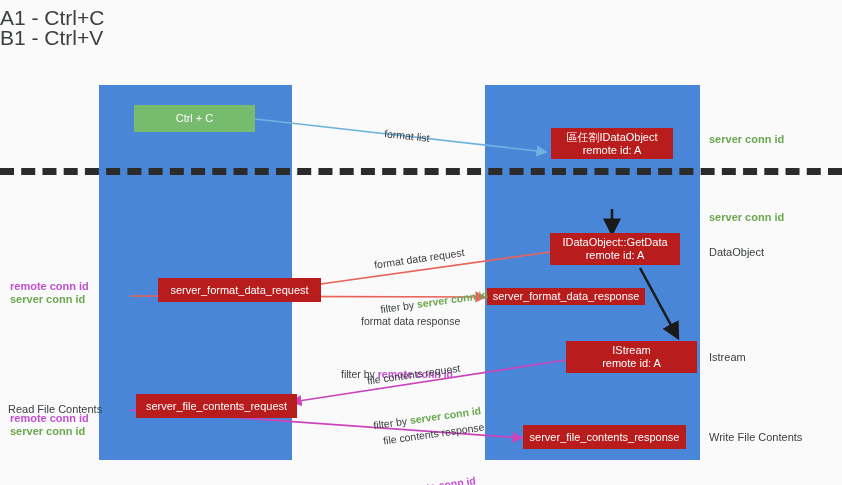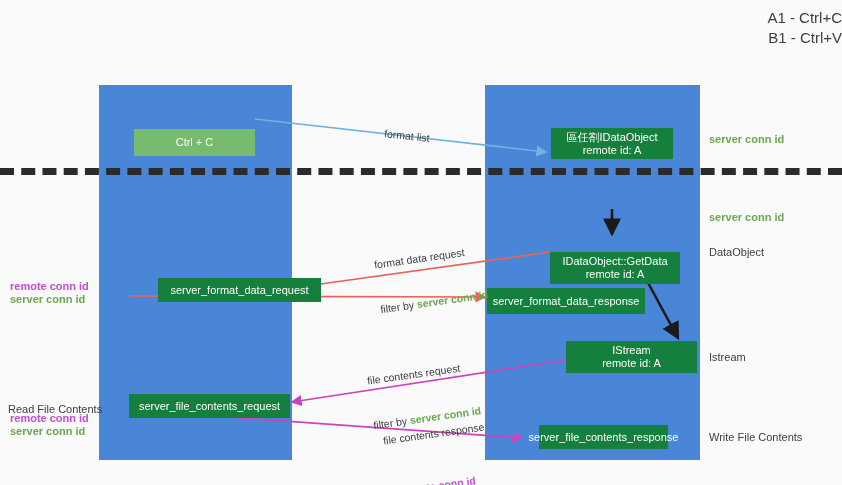--- a/index.html
+++ b/index.html
@@ -13,22 +13,22 @@
     height: 485px;
     background: #fafafa;
     font-family: "Liberation Sans", sans-serif;
     overflow: hidden;
   }
   .title {
     position: absolute;
     left: 0;
     top: 8px;
     width: 842px;
-    text-align: right;
-    font-size: 15px;
+    text-align: left;
+    font-size: 21px;
     color: #3c4043;
     line-height: 20px;
     white-space: pre;
   }
   .col-head {
     position: absolute;
     text-align: center;
     font-size: 11.5px;
     color: #5f6368;
     line-height: 13px;
@@ -44,22 +44,22 @@
     display: flex;
     flex-direction: column;
     align-items: center;
     justify-content: center;
     color: #ffffff;
     font-size: 11px;
     line-height: 13px;
     text-align: center;
     white-space: pre;
   }
-  .box.orange { background: #15803d; }
-  .box.green  { background: #76bb6e; margin-top: 24px; }
+  .box.orange { background: #b91c1c; }
+  .box.green  { background: #76bb6e; }
   .divider {
     position: absolute;
     left: 0;
     top: 168px;
     width: 842px;
     height: 0;
     border-top: 7px dashed #2b2b2b;
   }
   svg.overlay {
     position: absolute;
@@ -144,55 +144,59 @@
   <div class="box green" style="left:134px; top:105px; width:121px; height:27px;">
     <span>Ctrl + C</span>
   </div>
 
   <div class="box orange" style="left:551px; top:128px; width:122px; height:31px;">
     <span>區任劄IDataObject</span>
     <span>remote id: A</span>
   </div>
 
 
-  <div class="box orange" style="left:550px; top:252px; width:130px; height:32px;">
+  <div class="box orange" style="left:550px; top:233px; width:130px; height:32px;">
     <span>IDataObject::GetData</span>
     <span>remote id: A</span>
   </div>
 
   <div class="box orange" style="left:566px; top:341px; width:131px; height:32px;">
     <span>IStream</span>
     <span>remote id: A</span>
   </div>
 
   <div class="box orange" style="left:129px; top:278px; width:163px; height:24px;margin-left:29px;">
     <span>server_format_data_request</span>
   </div>
 
-  <div class="box orange" style="left:487px; top:288px; width:158px; height:26px;align-items:center;">
+  <div class="box orange" style="left:487px; top:288px; width:158px; height:17px;align-items:center;">
     <span>server_format_data_response</span>
   </div>
 
-  <div class="box orange" style="left:129px; top:394px; width:161px; height:24px;">
+  <div class="box orange" style="left:136px; top:394px; width:161px; height:24px;">
     <span>server_file_contents_request</span>
   </div>
 
-  <div class="box orange" style="left:523px; top:425px; width:129px; height:24px;margin-left:16px;">
+  <div class="box orange" style="left:523px; top:425px; width:163px; height:24px;">
     <span>server_file_contents_response</span>
   </div>
 
   <div class="edge-label" style="left:375px; top:110px; transform:rotate(6deg); transform-origin:left top;">
     <span>format list</span>
   </div>
 
   <div class="edge-label" style="left:369px; top:228px; transform:rotate(-8deg); transform-origin:left top;">
     <div>format data request</div>
     <div><span>filter by </span><span class="em-green">server conn id</span></div>
   </div>
 
+  <div class="edge-label" style="left:361px; top:284px;">
+    <div>format data response</div>
+    <div style="margin-top:8px; margin-left:-20px;"><span>filter by </span><span class="em-purple">remote conn id</span></div>
+  </div>
 
   <div class="edge-label" style="left:362px; top:344px; transform:rotate(-8deg); transform-origin:left top;">
     <div>file contents request</div>
     <div><span>filter by </span><span class="em-green">server conn id</span></div>
   </div>
 
   <div class="edge-label" style="left:378px; top:404px; transform:rotate(-8deg); transform-origin:left top;">
     <div>file contents response</div>
     <div style="margin-top:7px; margin-left:-26px;"><span>filter by </span><span class="em-purple">remote conn id</span></div>
   </div>

